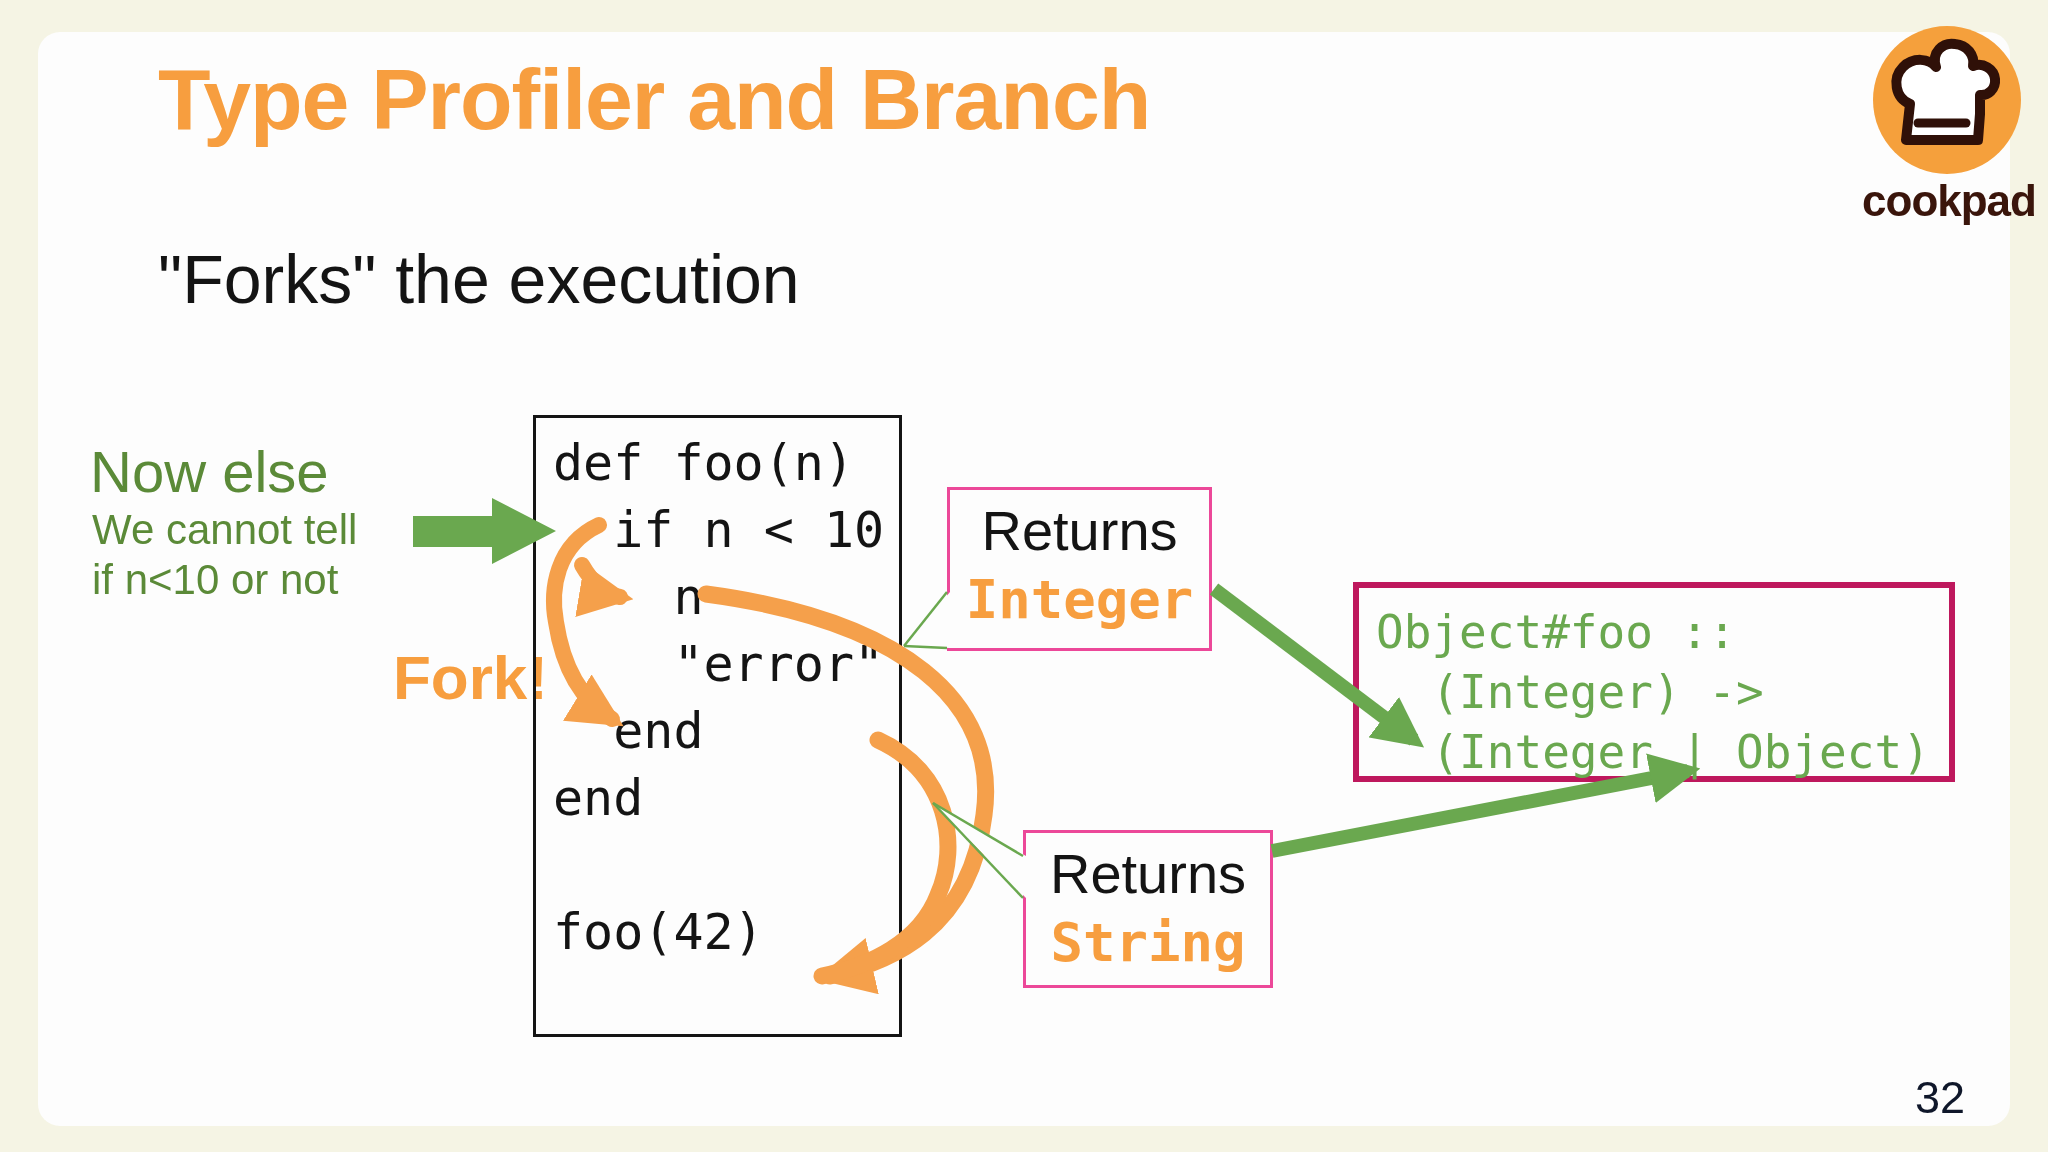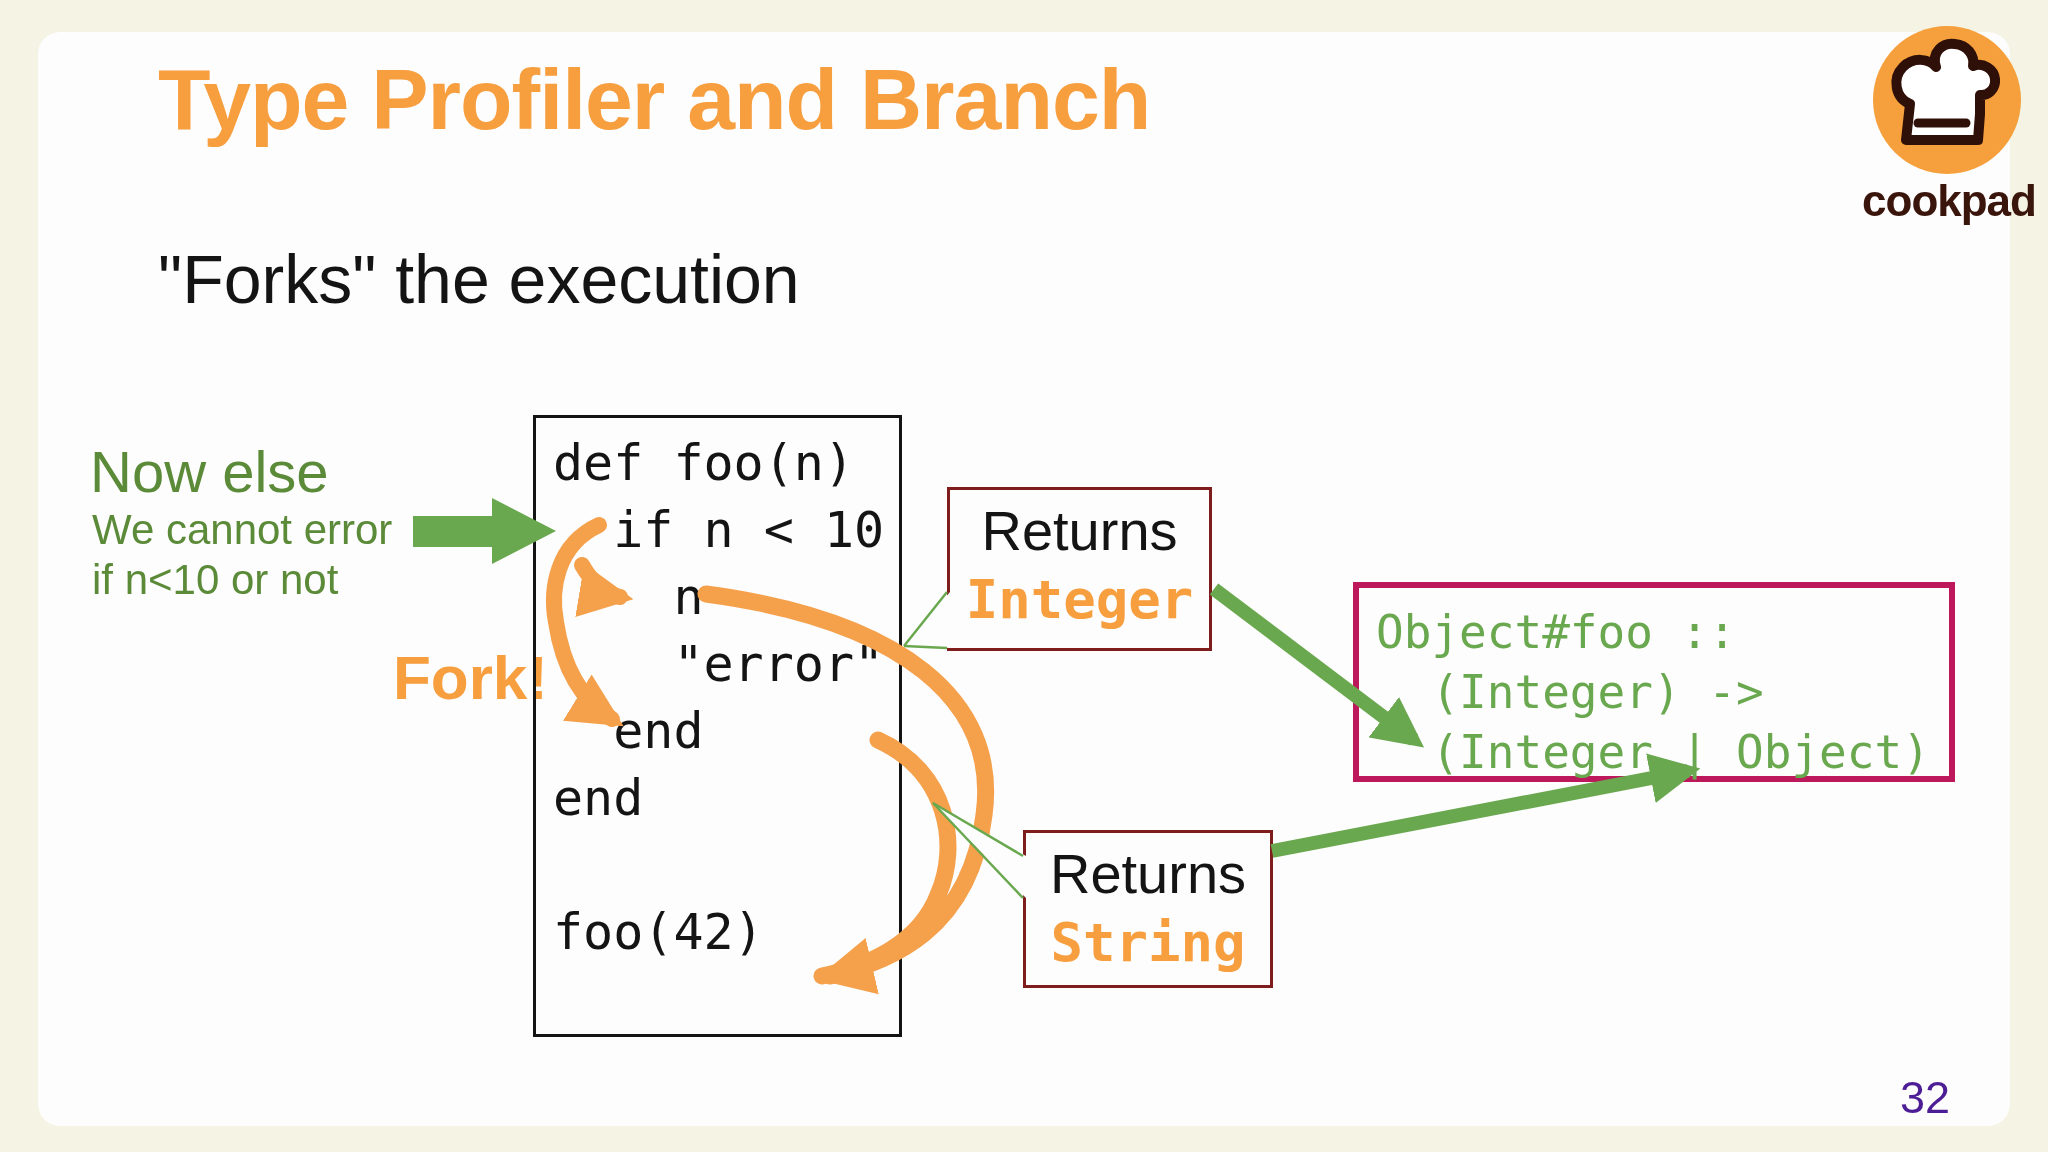--- a/index.html
+++ b/index.html
@@ -12,33 +12,33 @@
   .subtitle{position:absolute;left:158px;top:240px;font-size:68px;color:#141414;white-space:nowrap;}
   .ann-head{position:absolute;left:90px;top:438px;font-size:58px;color:#5b8a38;white-space:nowrap;}
   .ann-line1{position:absolute;left:92px;top:506px;font-size:42px;color:#5b8a38;white-space:nowrap;}
   .ann-line2{position:absolute;left:92px;top:556px;font-size:42px;color:#5b8a38;white-space:nowrap;}
   .fork{position:absolute;left:393px;top:642px;font-size:62px;font-weight:bold;color:#f79e3f;
         white-space:nowrap;}
   .code-box{position:absolute;left:533px;top:415px;width:369px;height:622px;border:3px solid #141414;
             background:transparent;box-sizing:border-box;padding:12px 0 15px 17px;}
   .code-line{font-family:"DejaVu Sans Mono",monospace;font-size:50px;line-height:67px;height:67px;
              color:#141414;white-space:pre;}
-  .bubble{position:absolute;background:#fdfdfd;border:3px solid #7f1d1d;box-sizing:border-box;
+  .bubble{position:absolute;background:#fdfdfd;border:3px solid #ec4899;box-sizing:border-box;
           text-align:center;}
   .bubble-int{left:947px;top:487px;width:265px;height:164px;}
   .bubble-str{left:1023px;top:830px;width:250px;height:158px;}
   .bubble .r1{font-size:56px;color:#141414;line-height:72px;margin-top:5px;}
   .bubble .r2{font-family:"DejaVu Sans Mono",monospace;font-weight:bold;font-size:54px;
               color:#f79e3f;line-height:66px;}
   .type-box{position:absolute;left:1353px;top:582px;width:602px;height:200px;border:6px solid #be185d;
             box-sizing:border-box;padding:14px 0 0 17px;background:transparent;}
   .type-line{font-family:"DejaVu Sans Mono",monospace;font-size:46px;line-height:60px;
              color:#6aa84f;white-space:pre;}
-  .page-num{position:absolute;left:1900px;top:1072px;width:80px;font-size:45px;color:#4c1d95;
-            text-align:left;}
+  .page-num{position:absolute;left:1900px;top:1072px;width:80px;font-size:45px;color:#0f172a;
+            text-align:center;}
   .brand{position:absolute;left:1849px;top:176px;width:200px;text-align:center;font-size:44px;
          font-weight:bold;color:#3a150b;letter-spacing:-1px;}
   .overlay{position:absolute;left:0;top:0;width:2048px;height:1152px;pointer-events:none;}
   .logo-svg{position:absolute;left:1868px;top:22px;}
 </style>
 </head>
 <body>
 
 <div class="stage">
   <div class="slide"></div>
@@ -56,21 +56,21 @@
                C 20,-55 28,-45 26,-34
                C 36,-38 47,-31 48,-21
                C 49,-11 41,-4 33,-5
                L 33,14 L 31,40 Z" fill="#ffffff" stroke="#2f1008" stroke-width="10" stroke-linejoin="round" stroke-linecap="round"></path>
       <line x1="-29" y1="23" x2="19" y2="23" stroke="#2f1008" stroke-width="9" stroke-linecap="round"></line>
     </g>
   </svg>
   <div class="brand">cookpad</div>
 
   <div class="ann-head">Now else</div>
-  <div class="ann-line1">We cannot error</div>
+  <div class="ann-line1">We cannot tell</div>
   <div class="ann-line2">if n&lt;10 or not</div>
 
   <div class="fork">Fork!</div>
 
   <div class="code-box">
     <div class="code-line">def foo(n)</div>
     <div class="code-line">  if n &lt; 10</div>
     <div class="code-line">    n</div>
     <div class="code-line">    "error"</div>
     <div class="code-line">  end</div>

